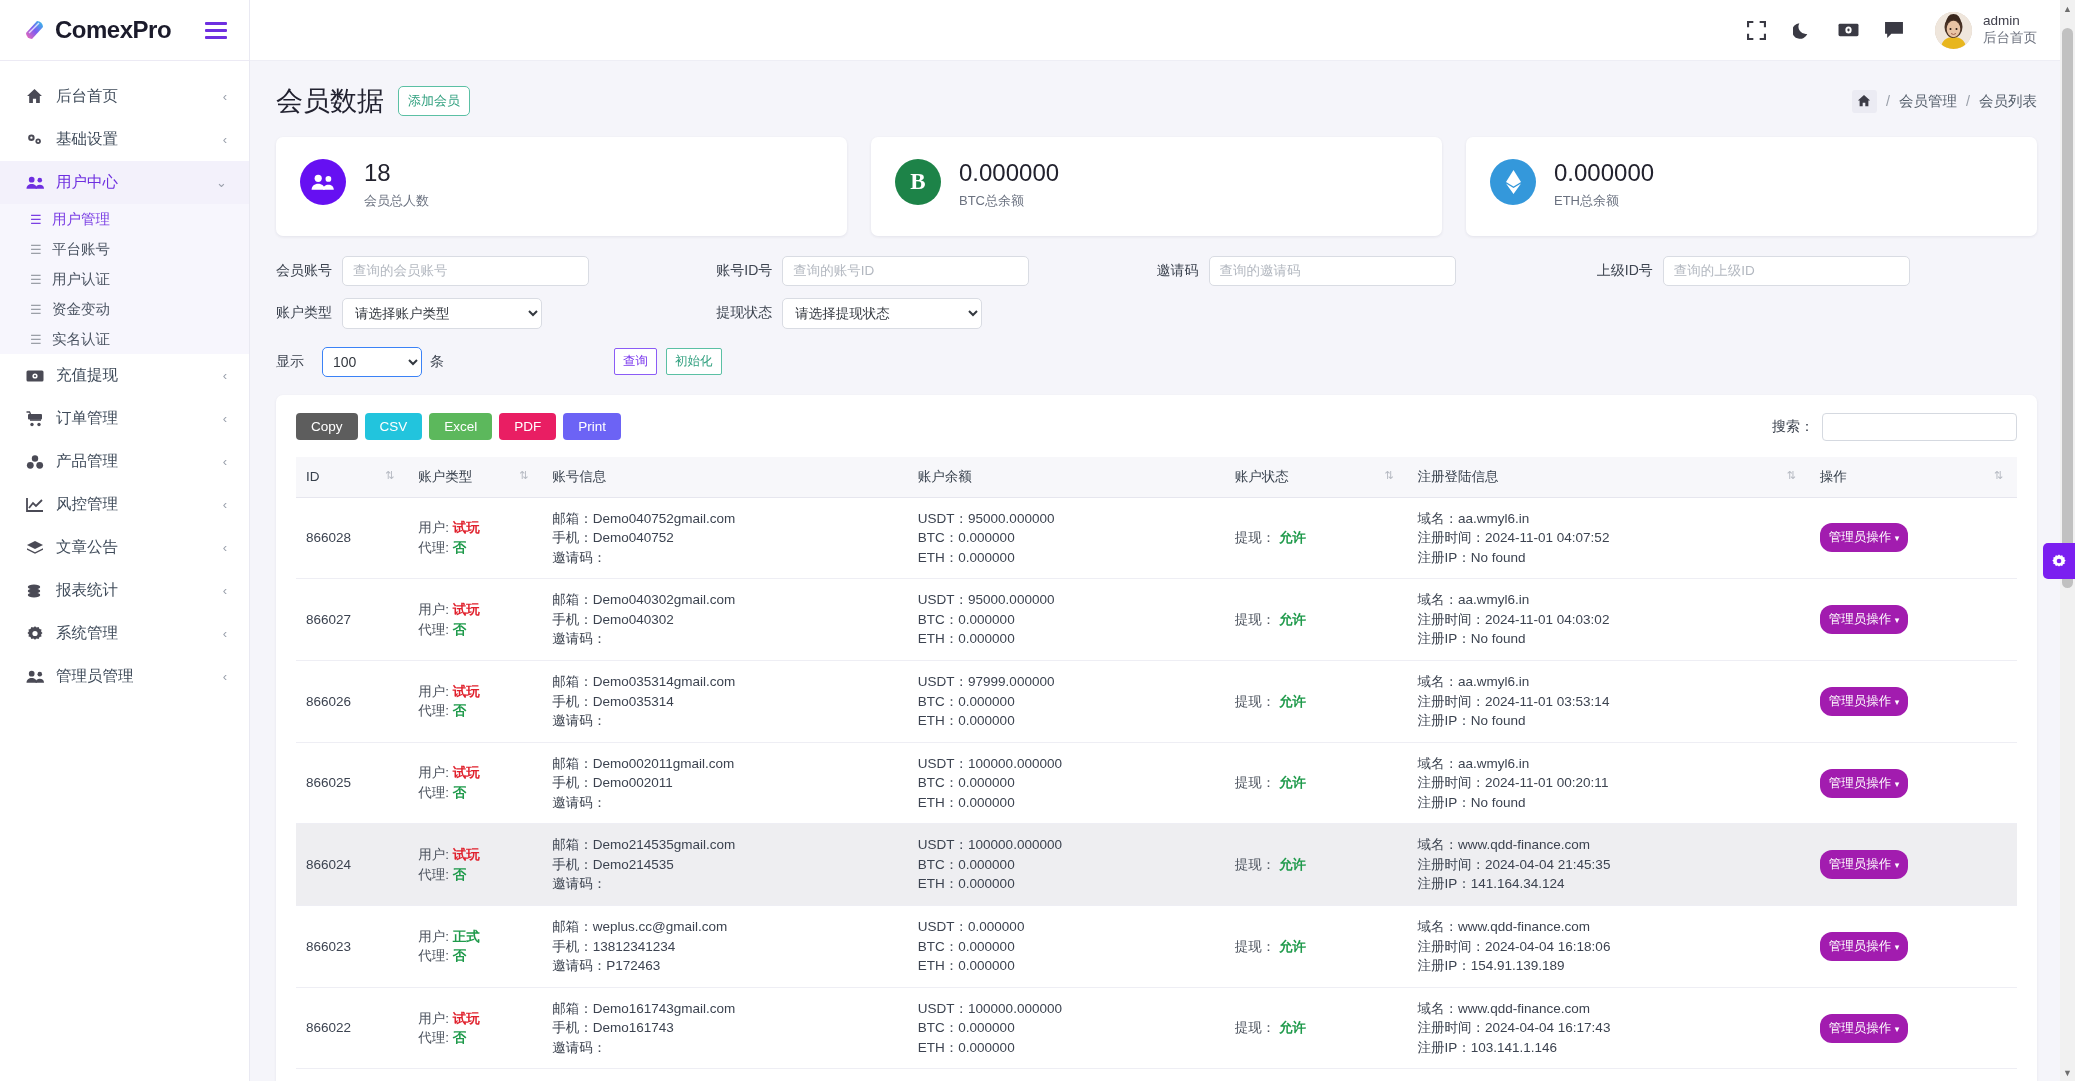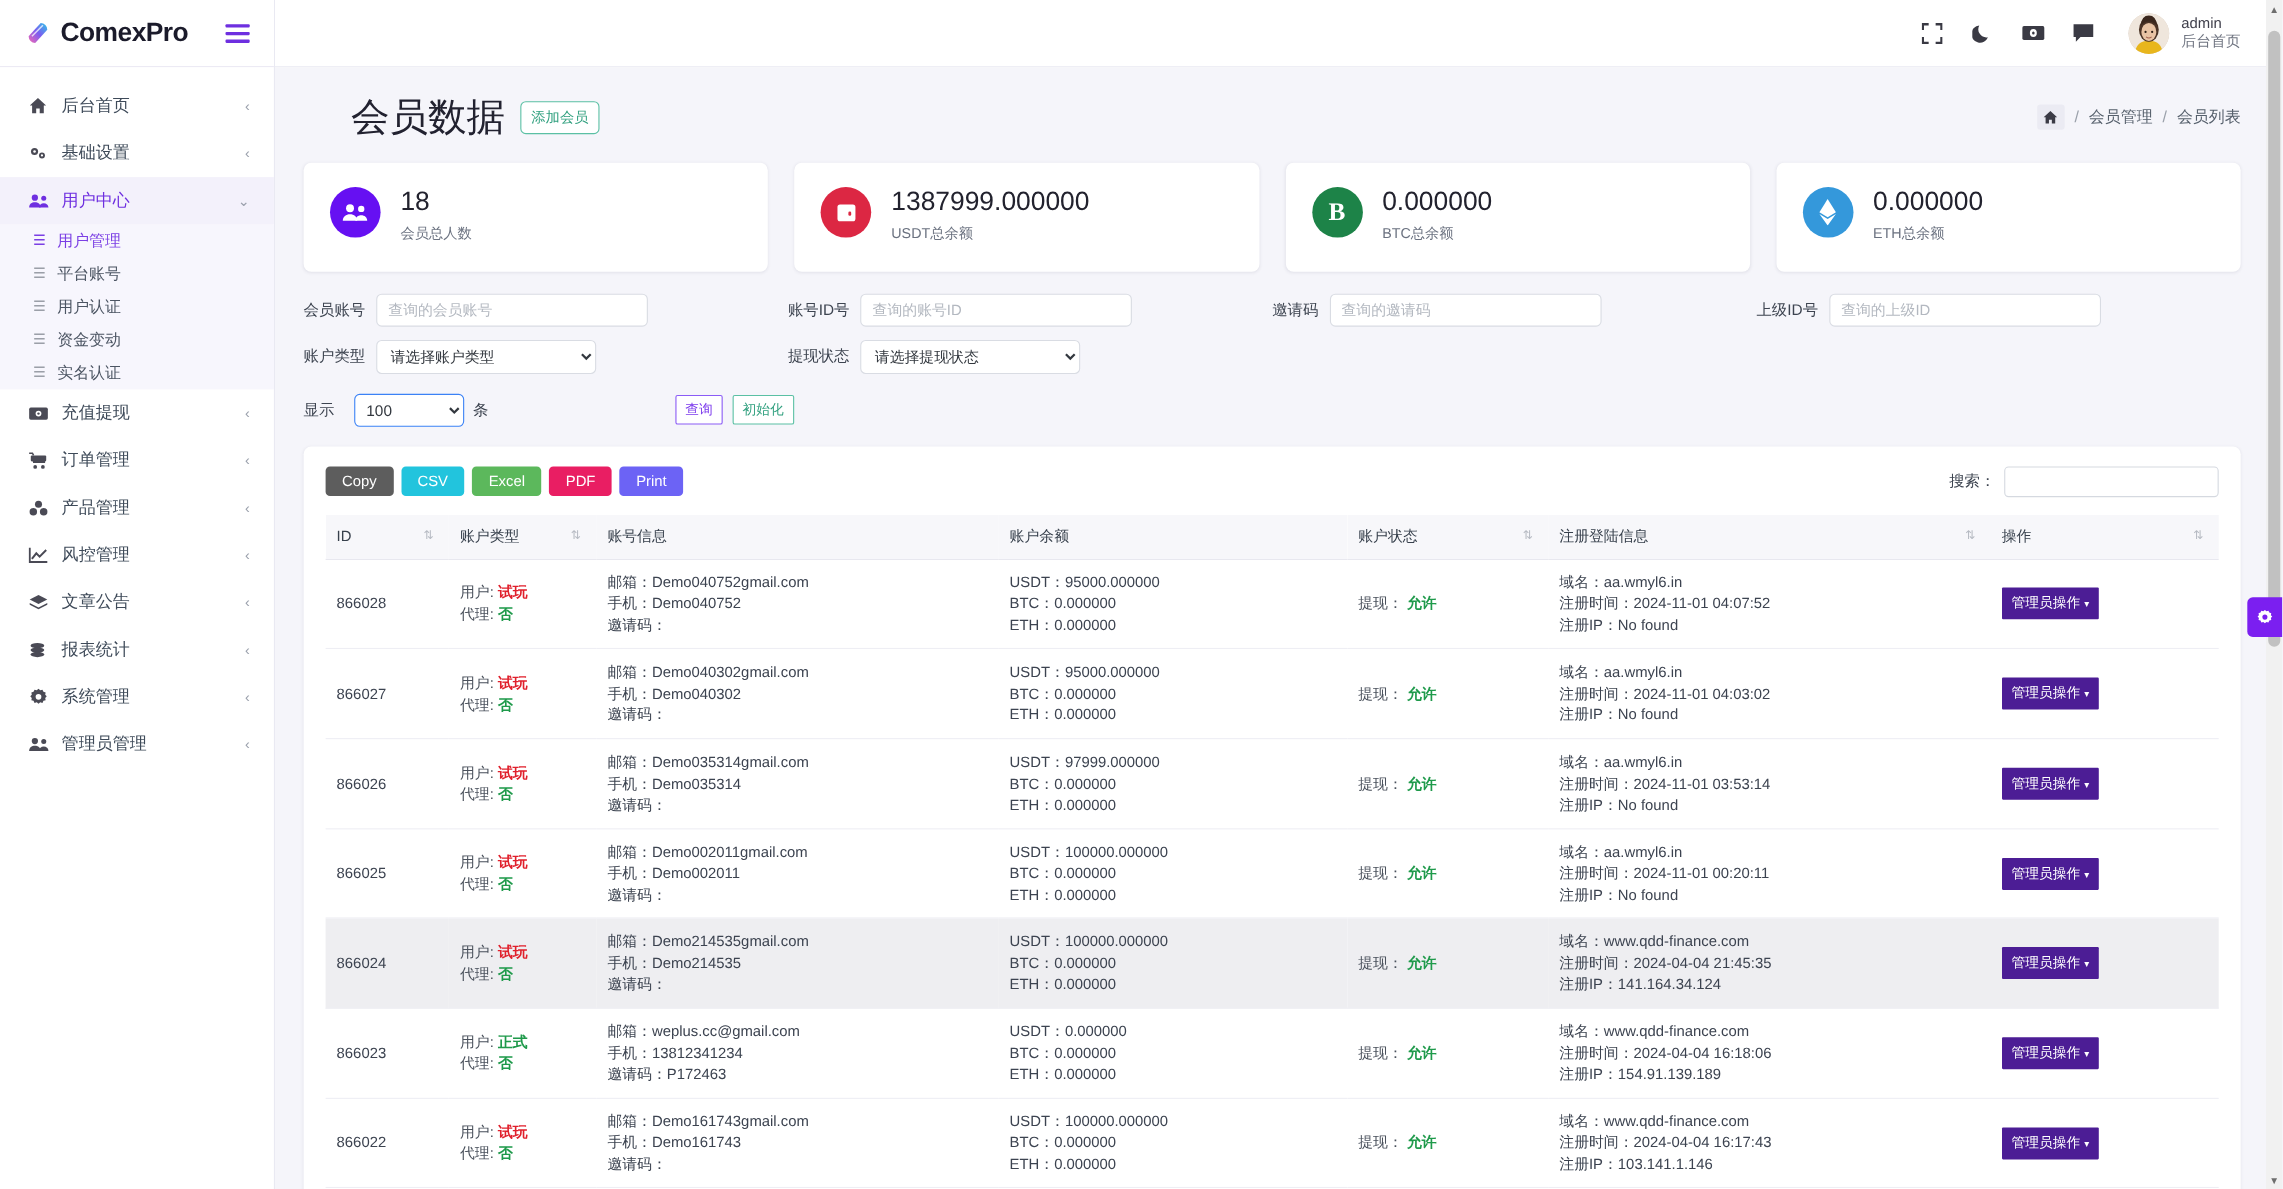--- a/index.html
+++ b/index.html
@@ -82,21 +82,21 @@
   .user-name { font-size: 13.5px; color: #40404c; }
   .user-role { font-size: 13.5px; color: #6f7480; }
 
   .content { flex: 1; overflow: hidden; padding: 0 0 0 0; position: relative; }
 
   .page-head {
     display: flex; align-items: center; justify-content: space-between;
     padding: 22px 38px 10px 26px;
   }
   .page-head-left { display: flex; align-items: center; gap: 14px; }
-  .page-title { font-size: 35px; color: #222230; font-weight: normal; margin-left: 43px; }
+  .page-title { font-size: 27px; color: #222230; font-weight: normal; }
   .add-btn {
     border: 1px solid #5bc0a4; color: #31a07f;
     background: #fff; border-radius: 5px;
     font-size: 13px; padding: 5px 9px; cursor: pointer;
   }
   .crumb { display: flex; align-items: center; gap: 9px; font-size: 14.5px; color: #555f6b; }
   .crumb .home-chip {
     width: 25px; height: 23px; background: #ebebf3; border-radius: 3px;
     display: flex; align-items: center; justify-content: center; color: #3b3b46;
   }
@@ -184,21 +184,21 @@
     padding: 11px 8px 11px 10px; font-size: 13.5px; color: #3c4350;
     border-bottom: 1px solid #eeeef4; vertical-align: middle; line-height: 1.45;
   }
   tr.alt td { background: #eeeef1; }
   .ln { white-space: nowrap; }
   .k { color: #4a515c; }
   .red { color: #e0202c; font-weight: bold; }
   .green { color: #1f9a4b; font-weight: bold; }
   .typeline { font-size: 13px; line-height: 1.55; }
   .admin-btn {
-    background: #4c1d95; color: #fff; border: none; border-radius: 1px;
+    background: #a21caf; color: #fff; border: none; border-radius: 12px;
     font-size: 12.5px; padding: 6px 9px; cursor: pointer;
     font-family: "Liberation Sans", sans-serif; white-space: nowrap;
   }
   .col-id { width: 92px; }
   .col-type { width: 110px; }
   .col-info { width: 300px; }
   .col-bal { width: 260px; }
   .col-status { width: 150px; }
   .col-reg { width: 330px; }
   .col-op { width: 170px; }
@@ -488,32 +488,20 @@
             <svg width="24" height="21" viewBox="0 0 20 16" fill="#fff">
               <circle cx="6" cy="4.5" r="3"></circle>
                 <path d="M0.5 14 c0-3.2 2.5-5 5.5-5 s5.5 1.8 5.5 5 Z"></path>
               <circle cx="14.5" cy="5" r="2.4"></circle>
                 <path d="M10 14 c0-2.6 2-4.2 4.5-4.2 s4.5 1.6 4.5 4.2 Z"></path>
             </svg>
           </div>
           <div>
             <div class="stat-val">18</div>
             <div class="stat-lbl">会员总人数</div>
-          </div>
-        </div>
-        <div class="stat-card">
-          <div class="stat-ic" style="background:#dc2743">
-            <svg width="21" height="21" viewBox="0 0 18 18" fill="#fff">
-              <rect x="2" y="2.5" width="14" height="13" rx="2"></rect>
-              <rect x="10.5" y="8" width="2.2" height="3.2" rx="1" fill="#dc2743"></rect>
-            </svg>
-          </div>
-          <div>
-            <div class="stat-val">1387999.000000</div>
-            <div class="stat-lbl">USDT总余额</div>
           </div>
         </div>
         <div class="stat-card">
           <div class="stat-ic" style="background:#1d8348;font-size:23px;font-weight:bold;font-family:'Liberation Serif',serif;">B</div>
           <div>
             <div class="stat-val">0.000000</div>
             <div class="stat-lbl">BTC总余额</div>
           </div>
         </div>
         <div class="stat-card">

